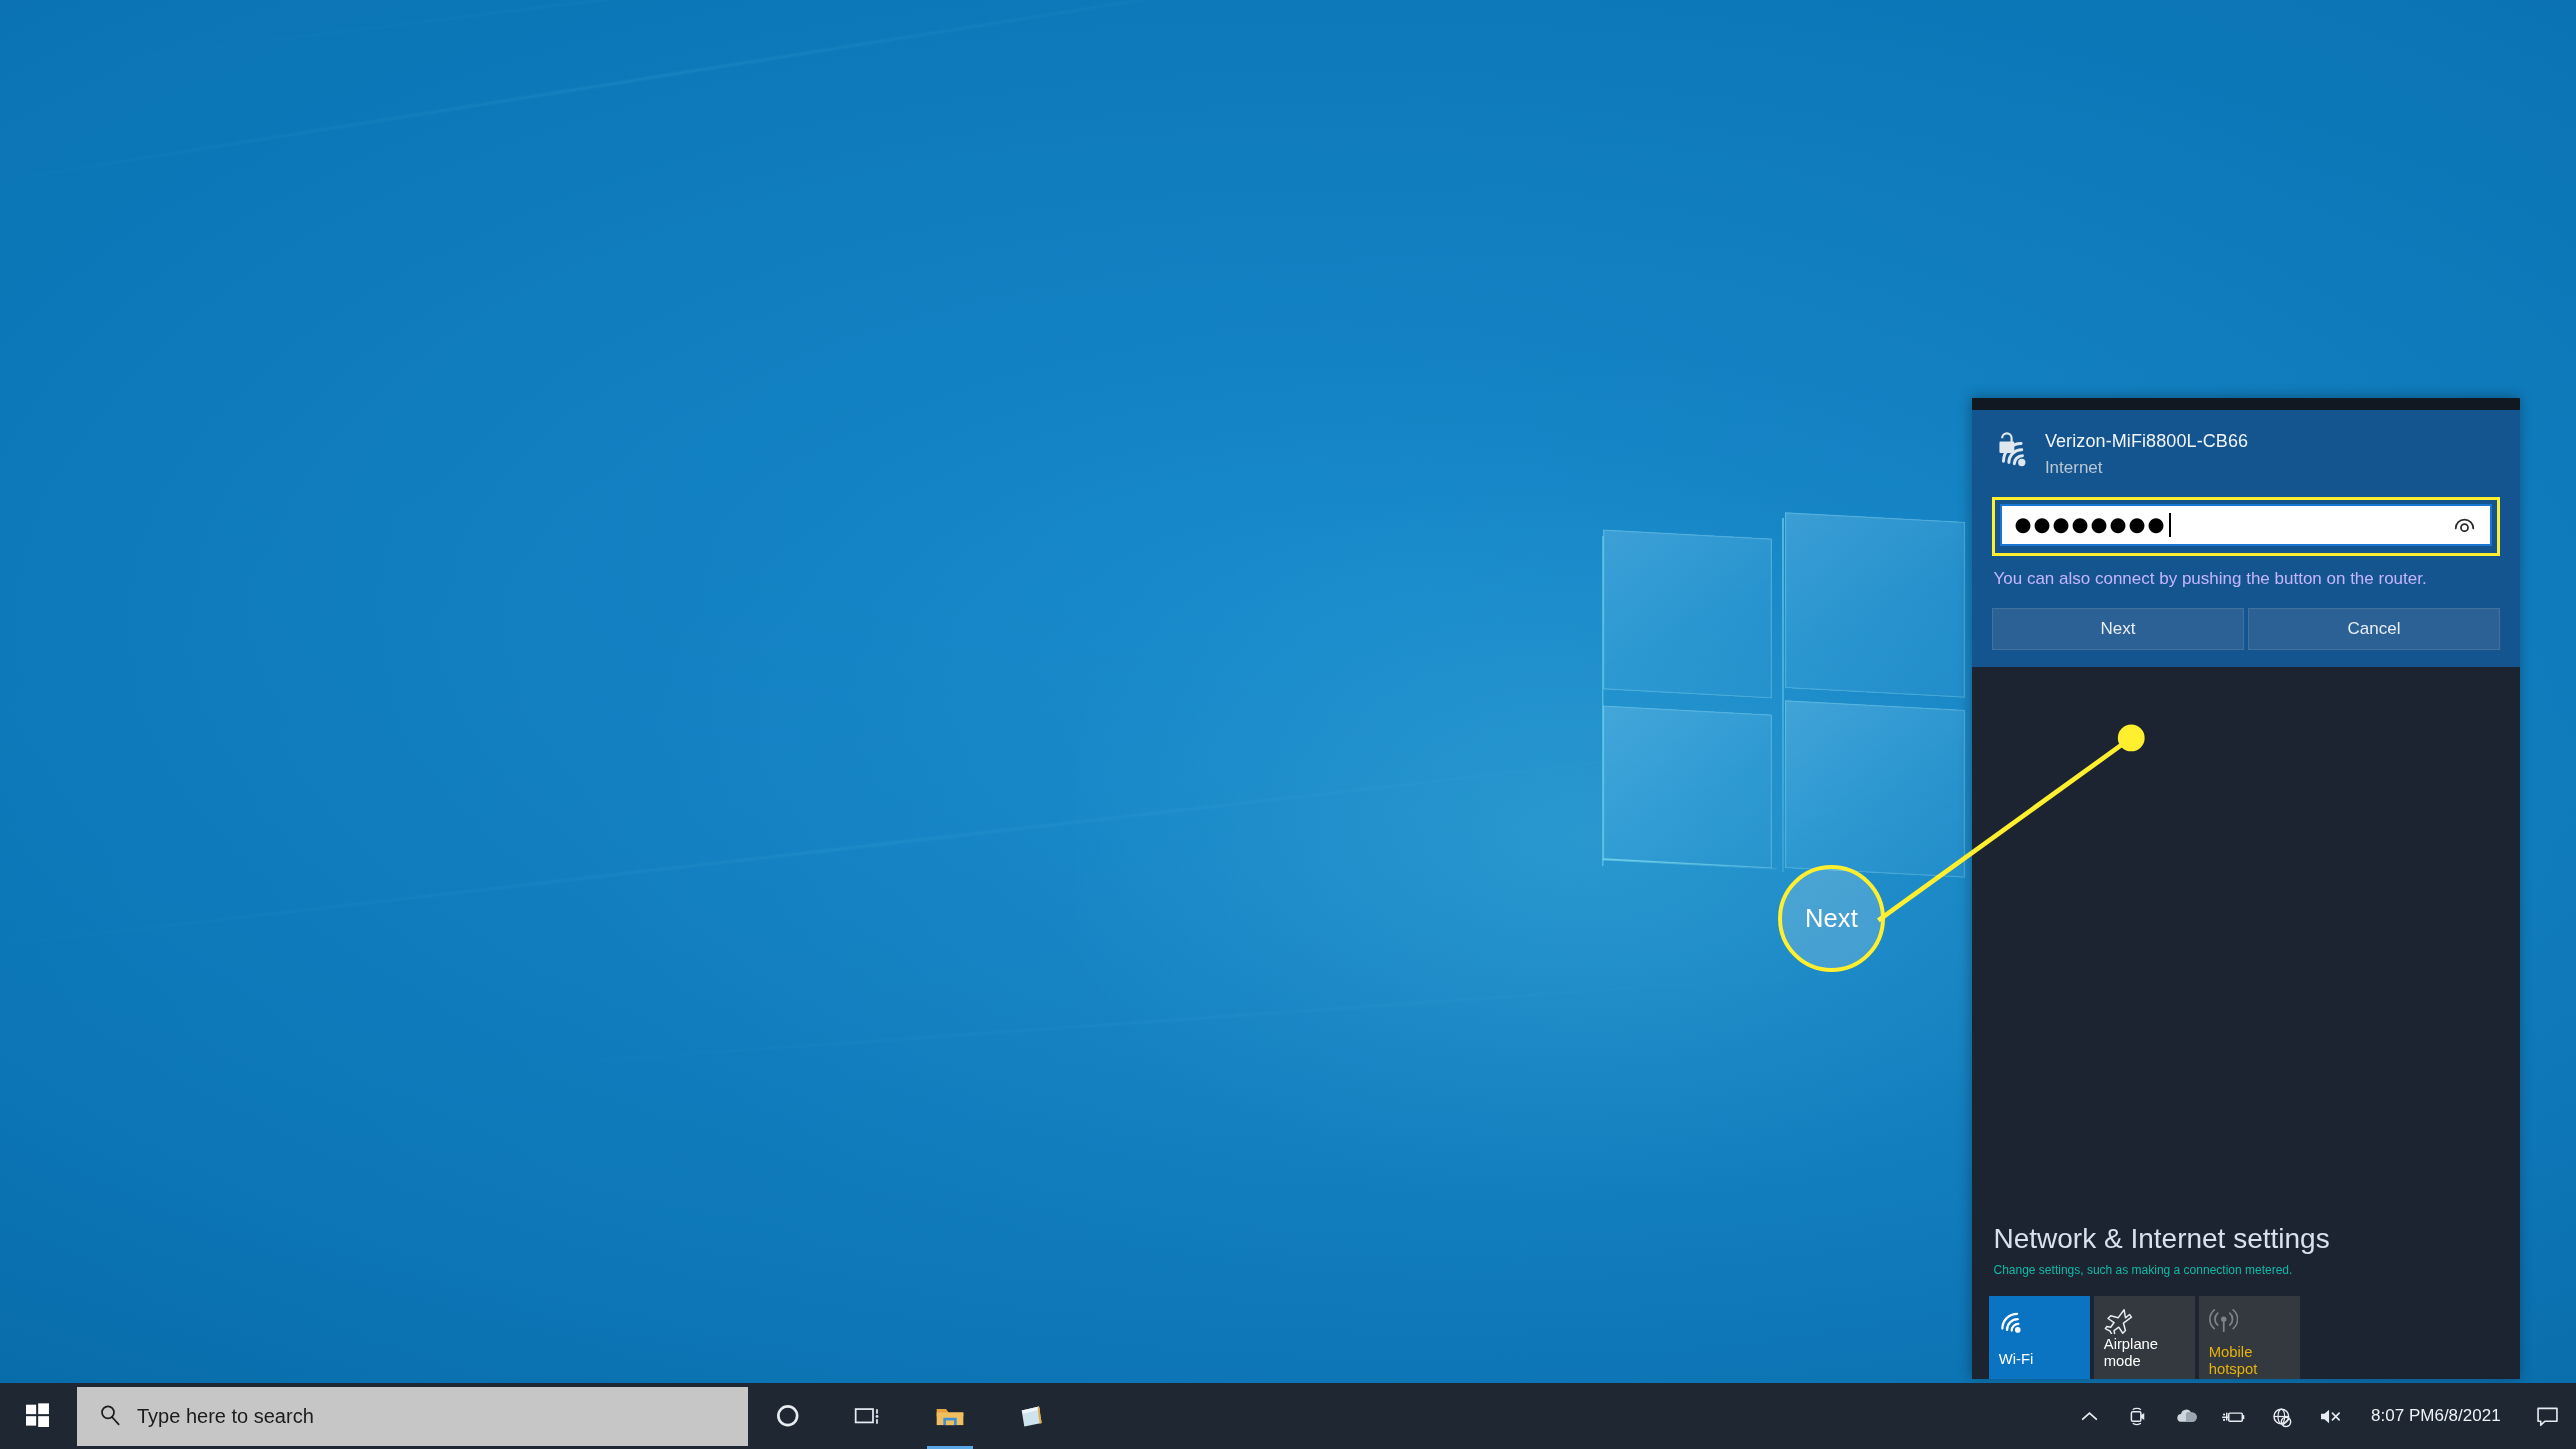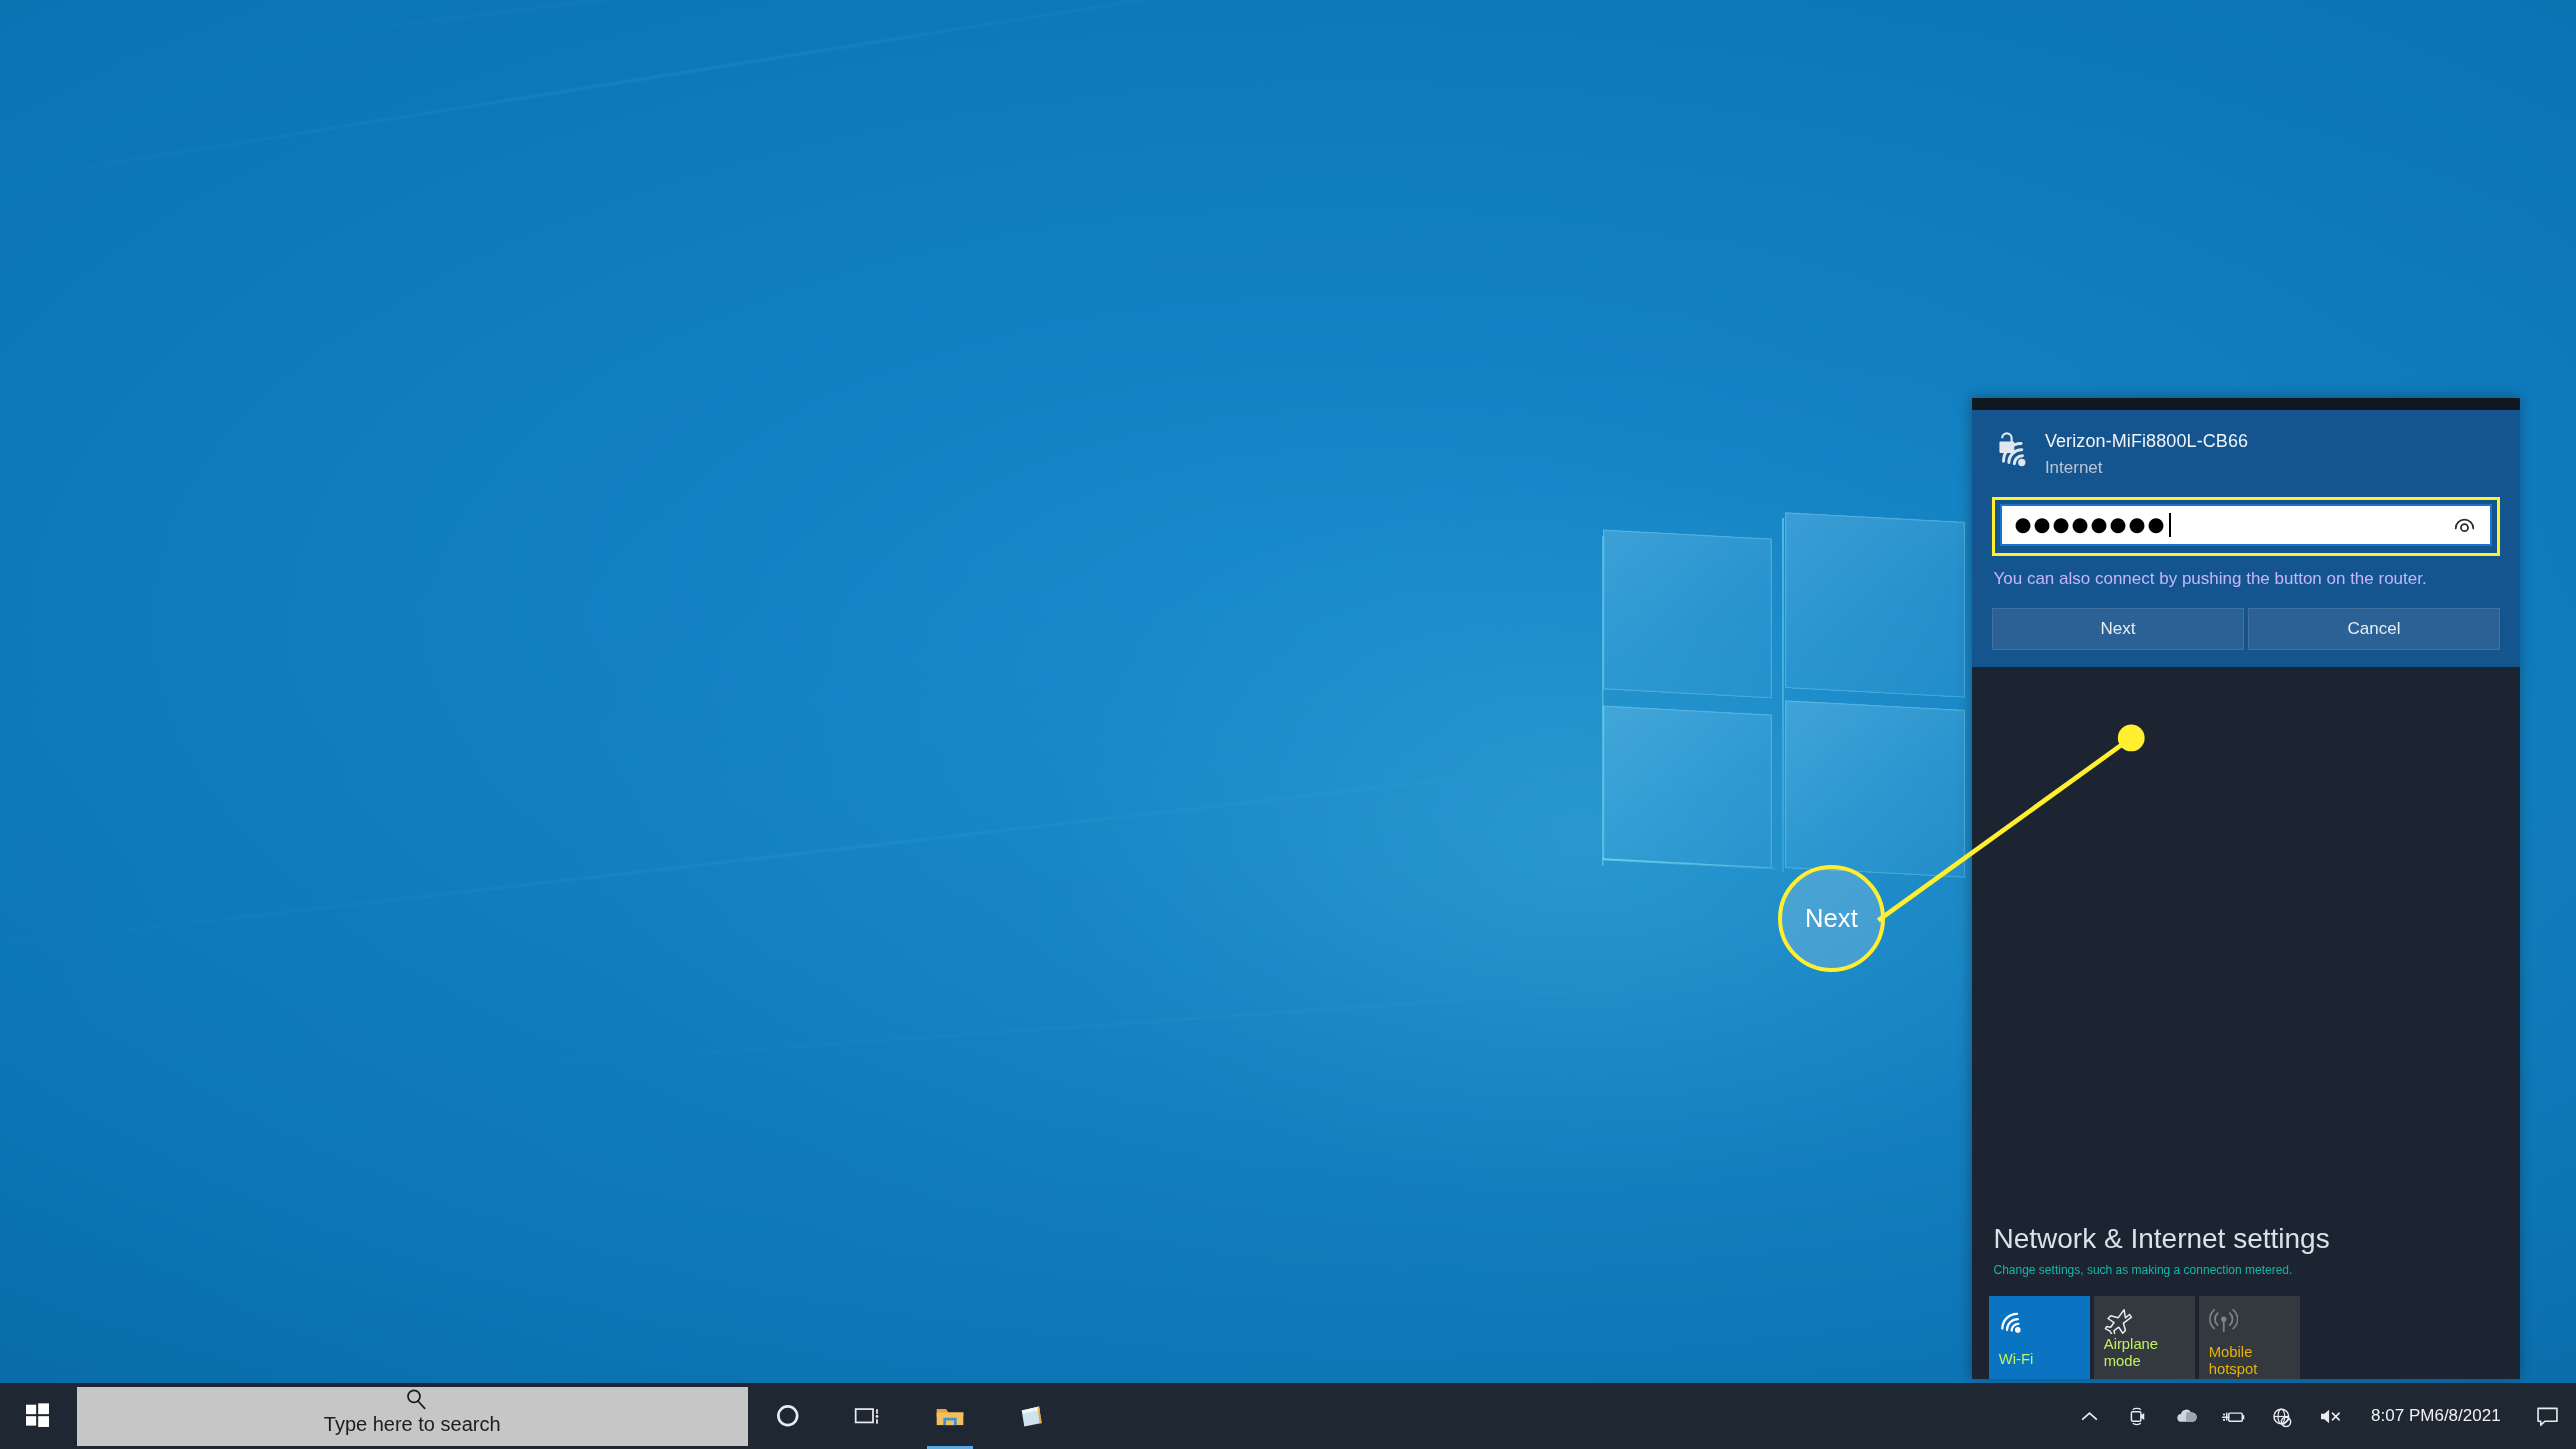--- a/index.html
+++ b/index.html
@@ -117,21 +117,21 @@
 
   .tiles { display:flex; gap:4px; margin:19px 0 0 17.4px; }
   .tile {
     width:101px; height:83px; padding:10.7px 9.4px;
     display:flex; flex-direction:column; justify-content:space-between;
     cursor:pointer; overflow:hidden;
   }
   .tile.on  { background:#0a73c2; }
   .tile.off { background:#33393f; }
   .tile.dim { background:#33393f; }
-  .tile-label { font-size:14.8px; color:#bef264; line-height:1.18; }
+  .tile-label { font-size:14.8px; color:#ffffff; line-height:1.18; }
   .tile.dim .tile-label { color:#eab308;margin-top:8px; }
   .tile.dim svg { opacity:.42; }
 
   
   #callout-svg { position:absolute; inset:0; pointer-events:none; }
   #callout-label {
     position:absolute; left:1778px; top:865px;
     width:107px; height:107px; border-radius:50%;
     border:4px solid #ffef2e; background:rgba(255,255,255,0.18);
     display:flex; align-items:center; justify-content:center;
@@ -139,21 +139,21 @@
   }
 
   
   #taskbar {
     position:absolute; left:0; bottom:0; width:2576px; height:66px;
     background:#1f2733; display:flex; align-items:center;
   }
   .tb-start { width:74px; height:66px; display:flex; align-items:center; justify-content:center; cursor:pointer; }
   .tb-search {
     width:671px; height:59px; background:#c6c6c6; display:flex; align-items:center;
-    margin-left:2.7px; cursor:text;flex-direction:column;
+    margin-left:2.7px; cursor:text;
   }
   .tb-search .s-icon { margin:0 14.8px 0 21.5px; }
   .tb-search .s-text { color:#1c1c1c; font-size:20px; }
   .tb-icon {
     width:81px; height:66px; display:flex; align-items:center; justify-content:center;
     cursor:pointer; position:relative;
   }
   .tb-icon.active::after {
     content:""; position:absolute; bottom:0; left:17.4px; width:46px; height:3.4px; background:#5aa9e6;
   }

